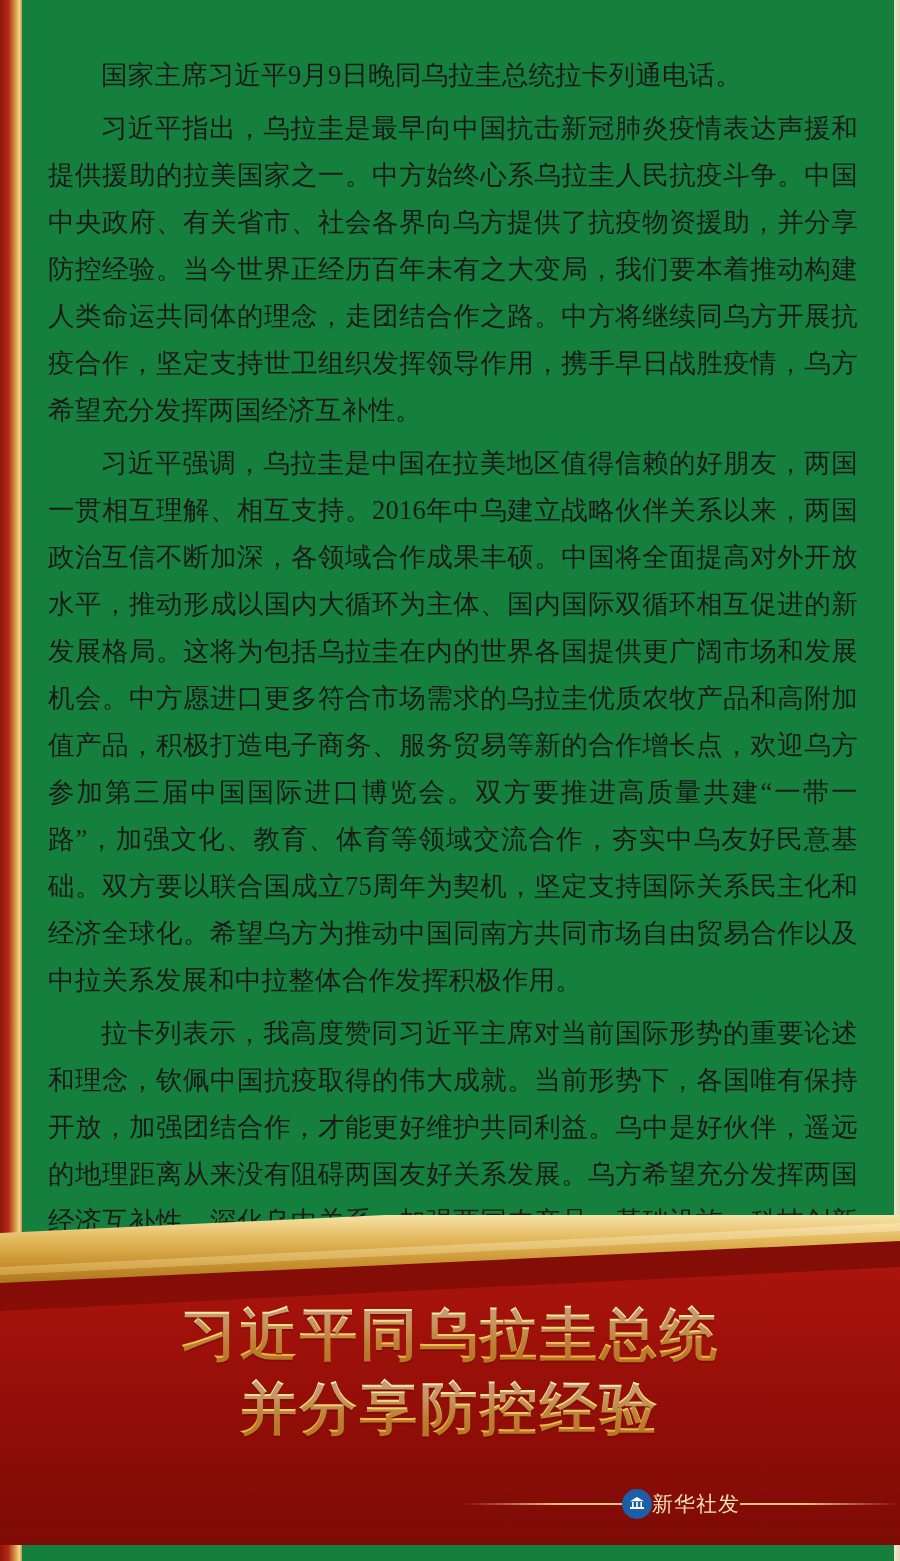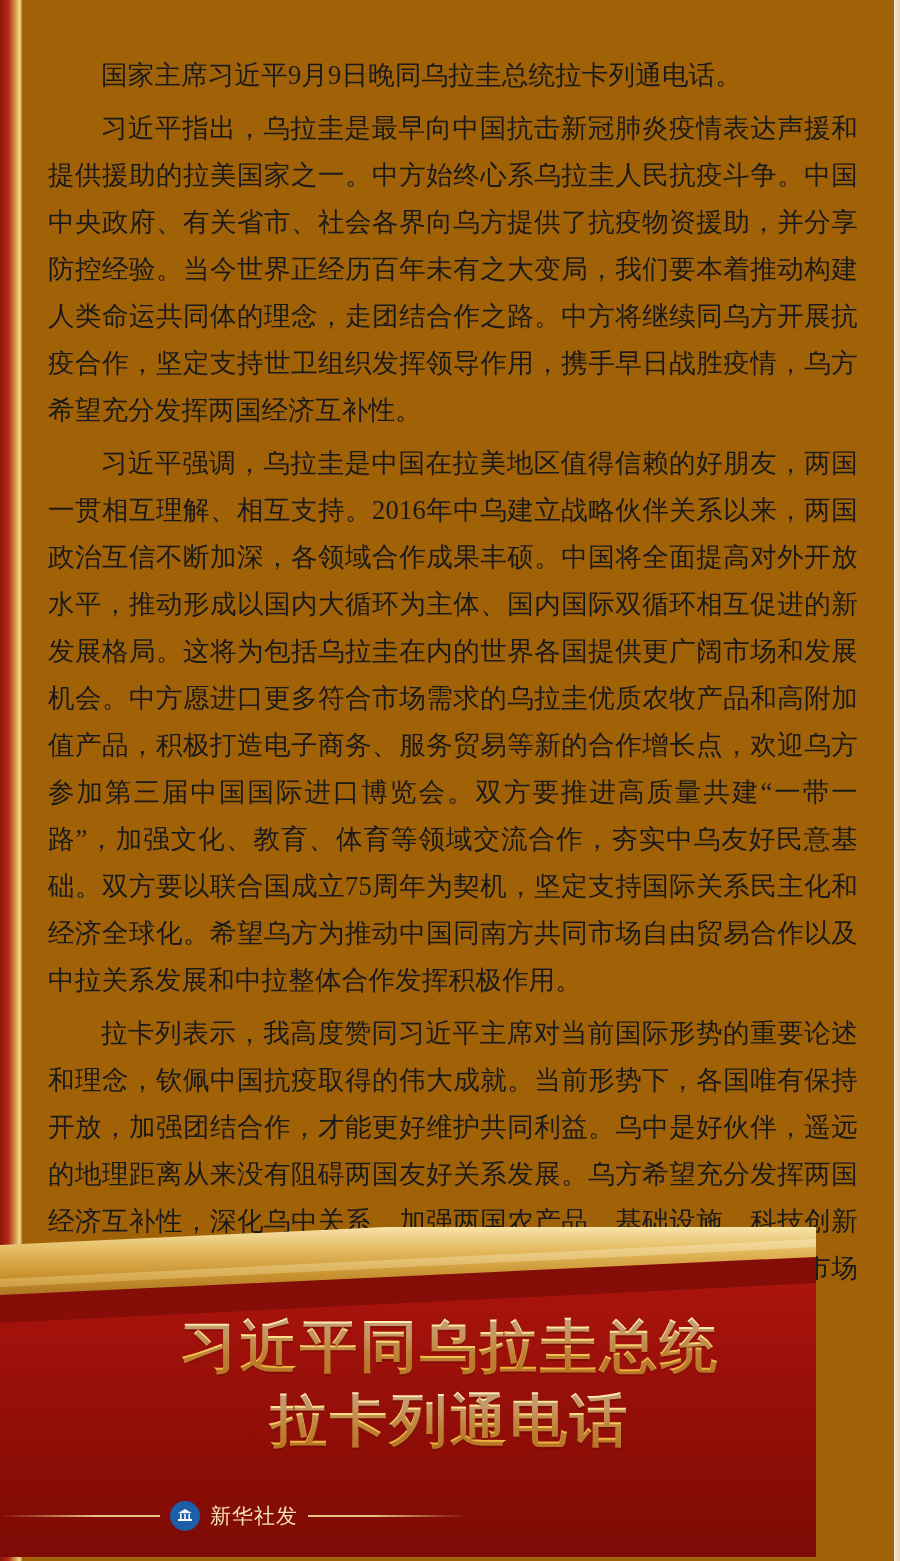--- a/index.html
+++ b/index.html
@@ -8,21 +8,21 @@
     background: #ffffff;
   }
   body {
     font-family: "Liberation Serif", "DejaVu Serif", serif;
   }
   #poster {
     position: relative;
     width: 900px;
     height: 1561px;
     overflow: hidden;
-    background: #a16207;
+    background: #15803d;
   }
 
   
   .left-bar {
     position: absolute;
     left: 0;
     top: 0;
     width: 22px;
     height: 1561px;
     background: linear-gradient(90deg,#8d1508 0%, #b3291a 38%, #d8a24b 72%, #f3d592 88%, #c8903c 100%);
@@ -53,22 +53,22 @@
     text-align: justify;
     text-justify: inter-ideograph;
     letter-spacing: 0.2px;
     font-family: "Liberation Serif", "DejaVu Serif", serif;
   }
 
   
   .banner {
     position: absolute;
     left: 0;
-    bottom: 4px;
-    width: 816px;
+    bottom: 16px;
+    width: 900px;
     height: 330px;
     overflow: hidden;
   }
   .banner-bg {
     position: absolute;
     left: 0;
     top: 0;
     width: 900px;
     height: 330px;
     background: linear-gradient(180deg,#b4170e 0%, #a2120b 30%, #8d0d07 70%, #7d0b06 100%);
@@ -125,22 +125,21 @@
     text-shadow: 0 2px 0 rgba(90,8,4,.35);
   }
 
   .credit {
     position: absolute;
     left: 0;
     bottom: 26px;
     width: 900px;
     display: flex;
     align-items: center;
-    justify-content: flex-start;
-    gap: 10px;
+    justify-content: flex-end;
   }
   .credit .rule {
     width: 160px;
     height: 2px;
     background: linear-gradient(90deg, rgba(240,200,120,0) 0%, #e7c57e 60%, #e7c57e 100%);
   }
   .credit .rule.right {
     background: linear-gradient(270deg, rgba(240,200,120,0) 0%, #e7c57e 60%, #e7c57e 100%);
   }
   .credit .logo {
@@ -178,21 +177,21 @@
   </div>
 
   <div class="banner">
     <div class="banner-bg"></div>
     <div class="banner-dark"></div>
     <div class="banner-gold"></div>
     <div class="banner-gold2"></div>
 
     <div class="banner-title">
       <span>习近平同乌拉圭总统</span>
-      <span>拉卡列通电话</span>
+      <span>并分享防控经验</span>
     </div>
 
     <div class="credit">
       <div class="rule"></div>
       <div class="logo">
         <svg width="20" height="20" viewBox="0 0 20 20" aria-hidden="true">
           <rect x="3" y="13" width="14" height="2" fill="#ffffff"></rect>
           <rect x="5" y="8" width="1.6" height="5" fill="#ffffff"></rect>
           <rect x="9.2" y="8" width="1.6" height="5" fill="#ffffff"></rect>
           <rect x="13.4" y="8" width="1.6" height="5" fill="#ffffff"></rect>

